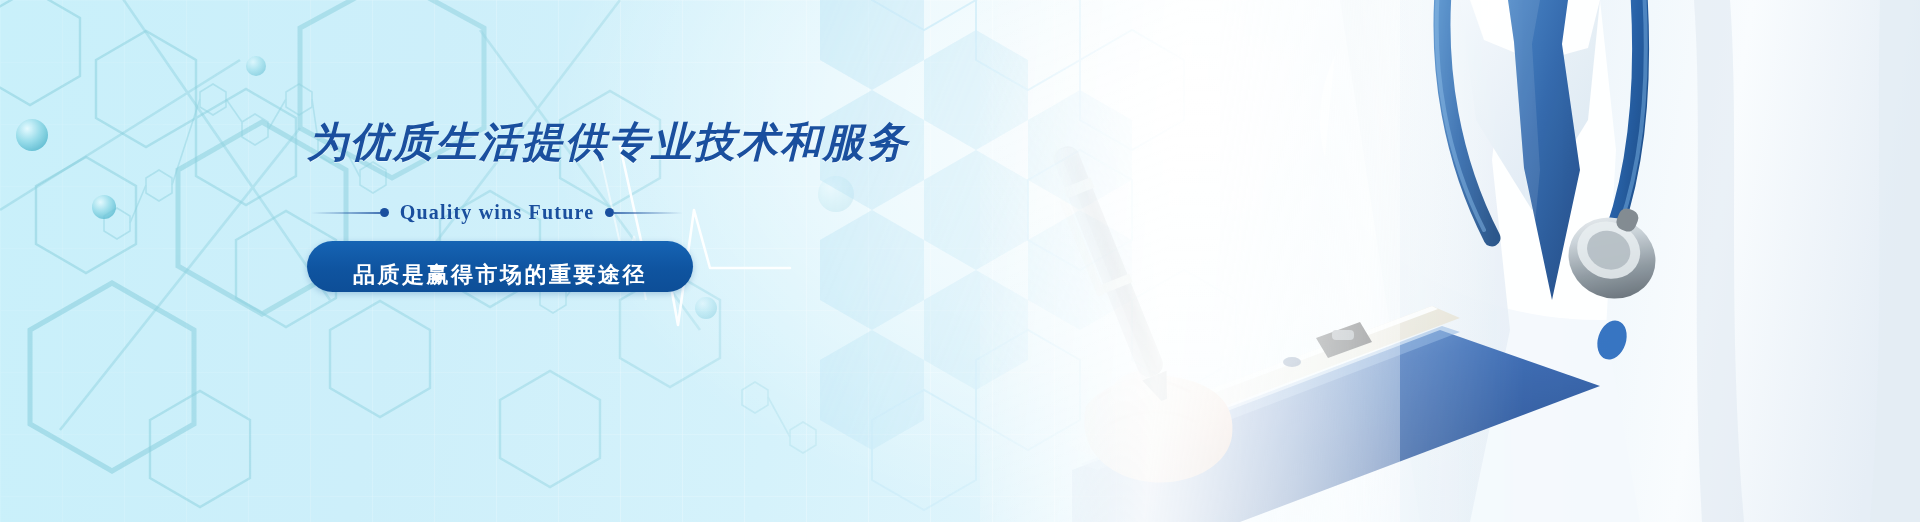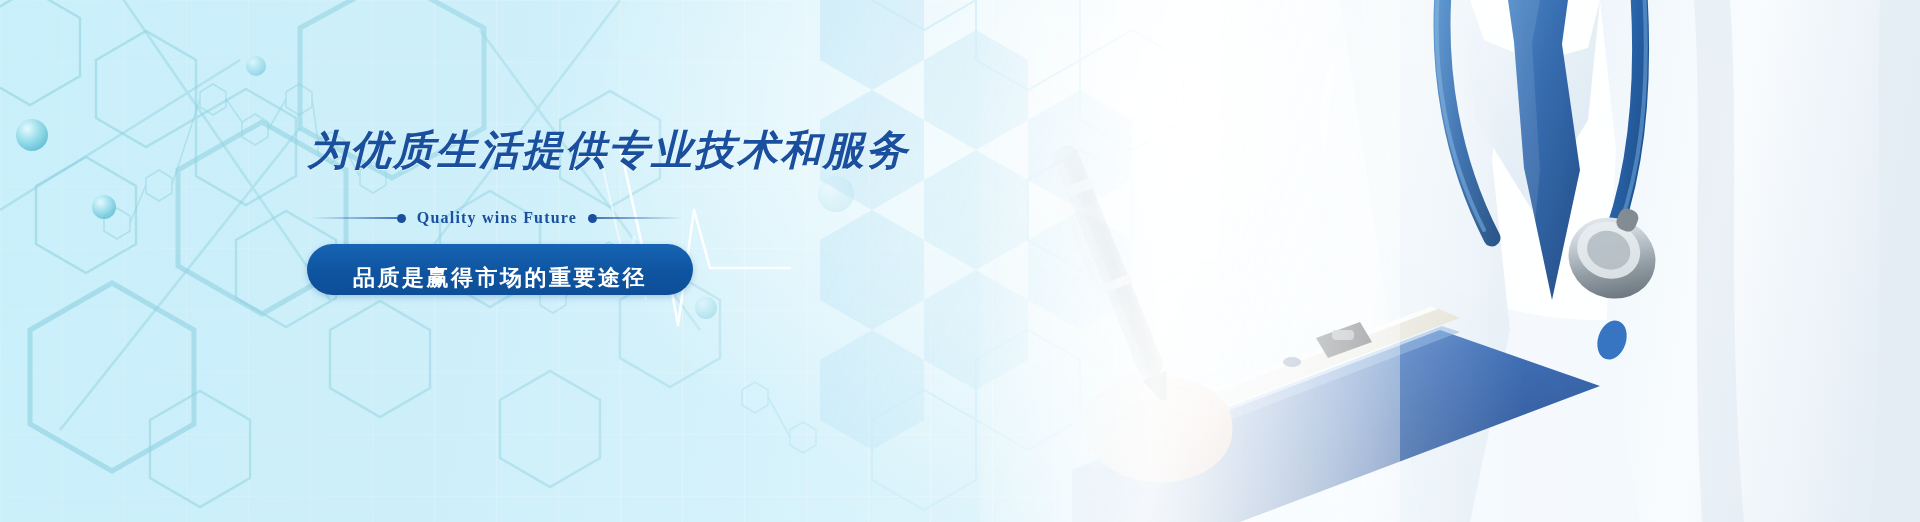--- a/index.html
+++ b/index.html
@@ -34,21 +34,21 @@
   .bg-ecg{position:absolute;left:560px;top:140px;width:420px;height:230px;}
   .bg-photo{position:absolute;right:0;top:0;width:880px;height:522px;}
 
   .bg-sheen{
     position:absolute;left:980px;top:0;width:420px;height:522px;
     background:linear-gradient(95deg, rgba(255,255,255,0) 0%, rgba(255,255,255,.85) 45%, rgba(255,255,255,.35) 100%);
     pointer-events:none;
   }
 
   
-  .content{position:absolute;left:307px;top:128px;width:700px;}
+  .content{position:absolute;left:307px;top:120px;width:700px;}
 
   .headline{
     margin:0;
     font-family:"Liberation Sans","DejaVu Sans",sans-serif;
     font-size:41px;
     font-weight:bold;
     font-style:italic;
     letter-spacing:2px;
     color:#1a4f9e;
     white-space:nowrap;
@@ -71,21 +71,21 @@
   }
   .divider .dot{
     width:9px;height:9px;border-radius:50%;
     background:#1a4f9e;flex:0 0 auto;
   }
   .divider .eng{
     flex:0 0 auto;
     padding:0 11px;
     font-family:"Liberation Serif","DejaVu Serif",serif;
     font-weight:bold;
-    font-size:16px;
+    font-size:20px;
     letter-spacing:1.2px;
     color:#1a4f9e;
     white-space:nowrap;
   }
 
   .cta{
     margin-top:17px;
     display:inline-block;
     background:linear-gradient(180deg,#1664b4 0%,#0f54a0 55%,#0d4e97 100%);
     color:#ffffff;

